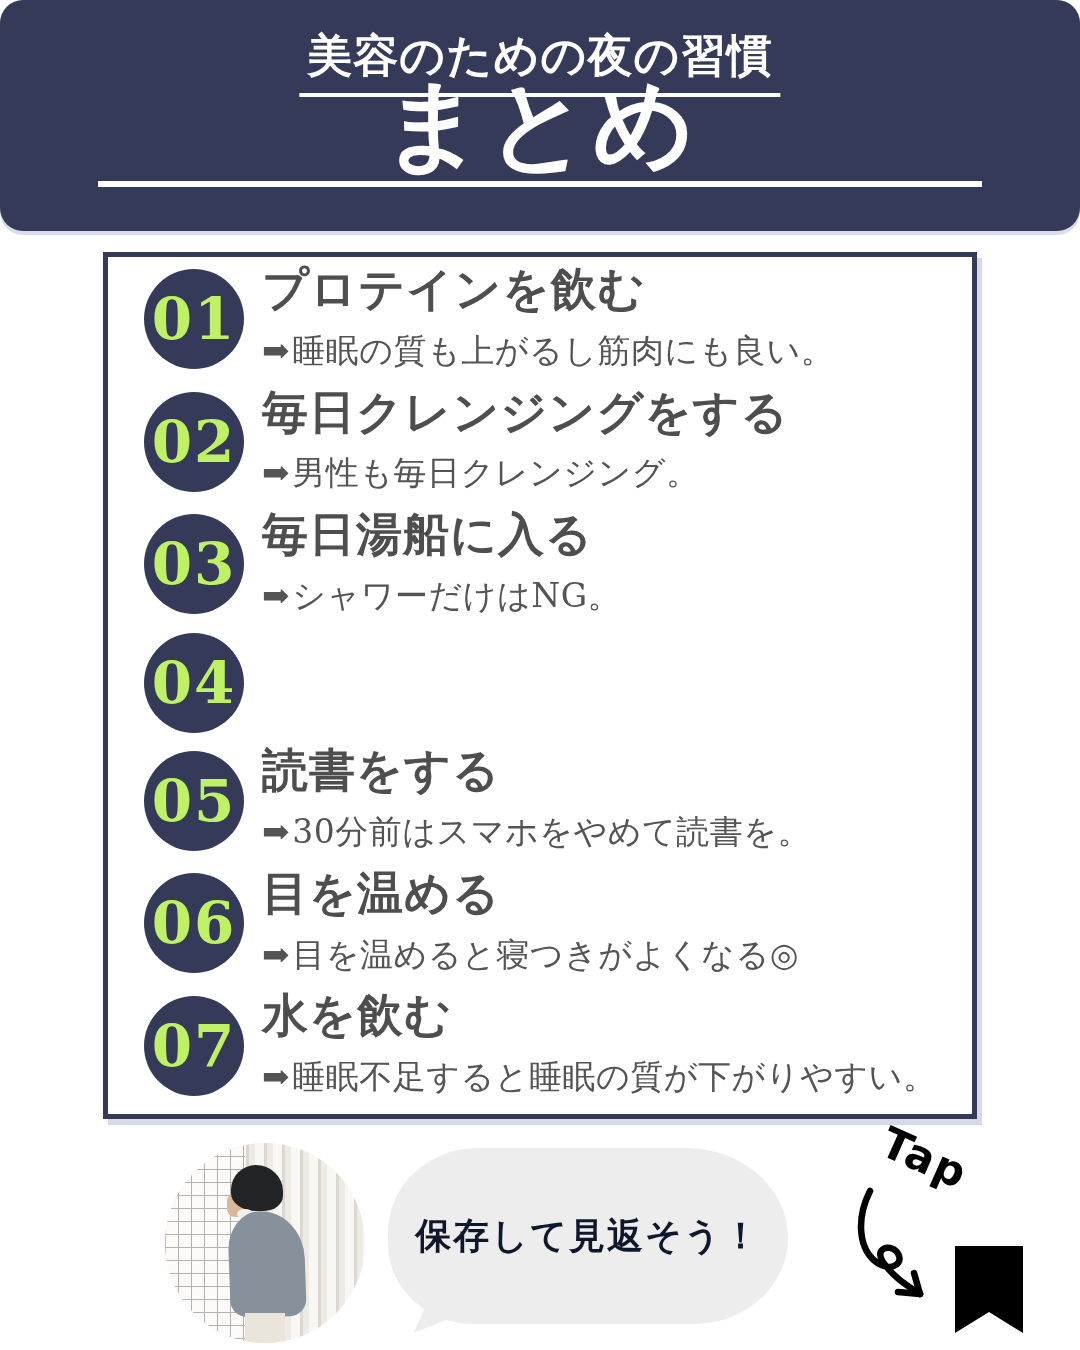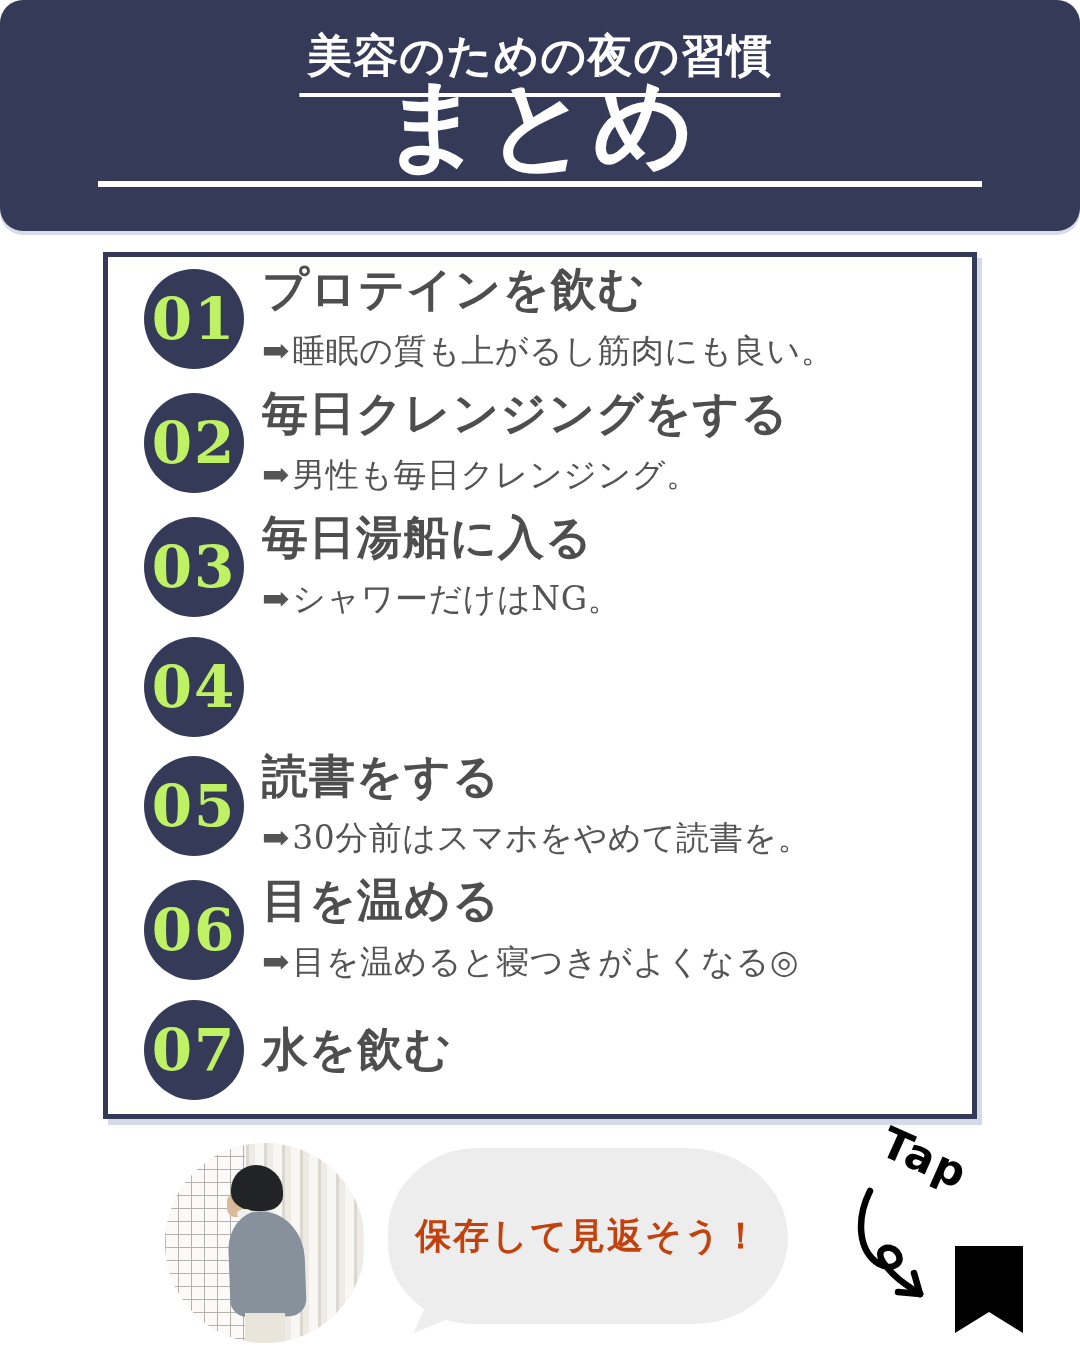--- a/index.html
+++ b/index.html
@@ -89,21 +89,21 @@
     border-radius:92px 104px 96px 88px / 86px 92px 88px 82px;
     display:flex; align-items:center; justify-content:center;
   }
   .bubble-tail {
     position:absolute; left:28px; bottom:-12px; width:56px; height:46px;
     background:#ededed; clip-path:polygon(0 100%, 26% 0, 96% 38%);
     transform:rotate(6deg);
   }
   .bubble-text {
     font-family:"DejaVu Sans","Liberation Sans",sans-serif;
-    font-weight:700; font-size:36px; color:#c2410c; letter-spacing:2px; white-space:nowrap;
+    font-weight:700; font-size:36px; color:#0f172a; letter-spacing:2px; white-space:nowrap;
   }
 
   
   .tap-label {
     position:absolute; left:880px; top:14px;
     font-family:"DejaVu Sans","Liberation Sans",sans-serif;
     font-weight:700; font-size:43px; color:#000000;
     transform:rotate(24deg); letter-spacing:2px;
   }
   .tap-arrow { position:absolute; left:852px; top:66px; width:100px; height:125px; }
@@ -181,20 +181,21 @@
         <div class="item-desc"><span class="arrow">➡</span><span>目を温めると寝つきがよくなる◎</span></div>
       </div>
     </div>
 
     <div class="item">
       <div class="num-circle">
           <span>07</span>
         </div>
       <div class="item-text">
         <div class="item-title">水を飲む</div>
+        <div class="item-desc"><span class="arrow">➡</span><span>睡眠不足すると睡眠の質が下がりやすい。</span></div>
       </div>
     </div>
 
   </main>
 
   <footer class="footer">
 
     <div class="avatar">
       <div class="ph-slats"></div>
       <div class="ph-grid"></div>

